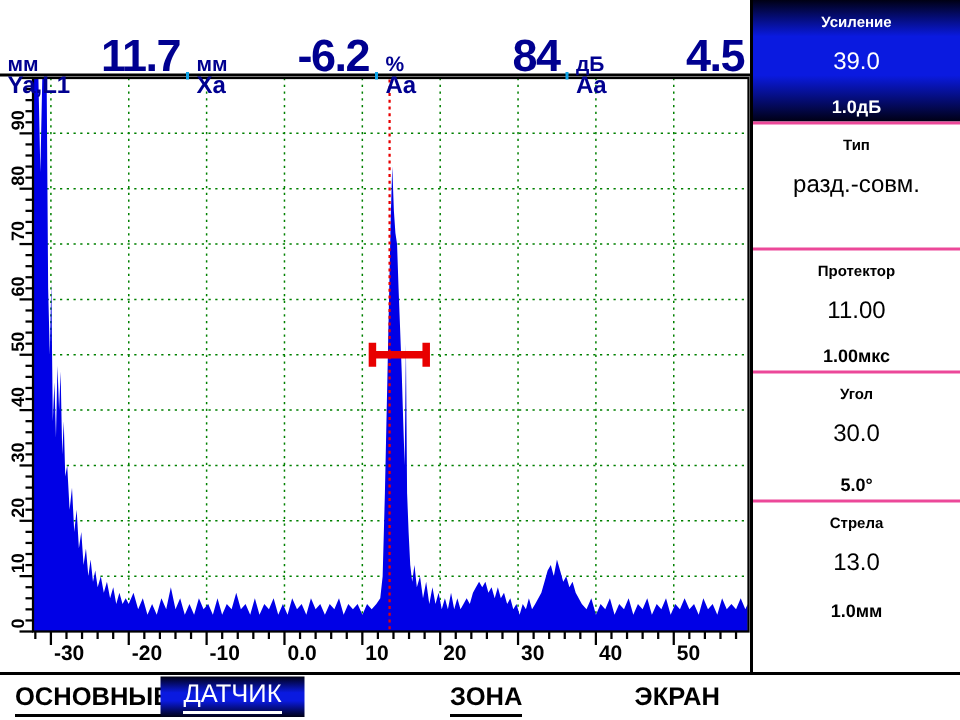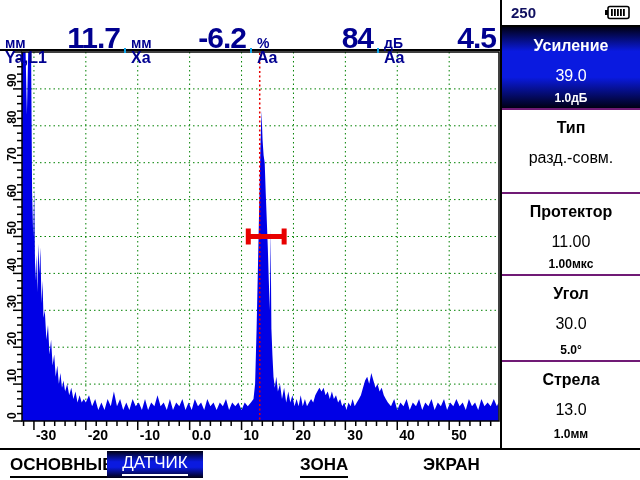--- a/index.html
+++ b/index.html
@@ -22,23 +22,23 @@
   .ro-unit{font-size:14px;font-weight:bold;color:#000090;}
   .ro-value{font-size:30px;font-weight:bold;color:#000090;letter-spacing:-1px;line-height:30px;}
 
   
   .rightpanel{position:absolute;left:500px;top:0;width:140px;height:448px;
     border-left:2px solid #000;box-sizing:border-box;background:#fff;z-index:3;}
   .status{height:25px;border-bottom:2px solid #000;display:flex;align-items:center;
     justify-content:space-between;padding:0 9px;}
   .range{font-size:15px;font-weight:bold;color:#101060;}
   .param{position:relative;text-align:center;box-sizing:border-box;color:#000;}
-  .param+.param{border-top:2px solid #701a75;}
+  .param+.param{border-top:2px solid #ec4899;}
   .p1{height:81px;} .p2{height:84px;} .p3{height:82px;} .p4{height:86px;} .p5{height:84px;}
-  .p-title{padding-top:9px;font-size:16px;font-weight:bold;text-align:center;}
+  .p-title{padding-top:9px;font-size:10px;font-weight:bold;text-align:center;}
   .p-value{padding-top:12px;font-size:16px;font-weight:normal;}
   .p-step{position:absolute;left:7px;right:7px;bottom:3px;display:flex;
     justify-content:center;font-size:12px;font-weight:bold;}
   .param.selected{background:linear-gradient(180deg,#000014 0%,#0a1ae0 30%,#0a1ae0 62%,#000014 100%);
     color:#fff;}
   .param.selected .p-title{padding-top:10px;}
 
   
   .menubar{position:absolute;left:0;top:448px;width:640px;height:32px;
     border-top:2px solid #000;box-sizing:border-box;background:#fff;z-index:3;}
@@ -225,32 +225,20 @@
     <div class="readout">
       <div class="ro-label">Aa</div>
       <div class="ro-bottom">
         <span class="ro-unit">дБ</span>
         <span class="ro-value">4.5</span>
       </div>
     </div>
   </div>
 
   <div class="rightpanel">
-    <div class="status">
-      <span class="range">250</span>
-      <svg width="27" height="15">
-        <rect x="1" y="5" width="3" height="5" fill="#000"></rect>
-        <rect x="4" y="1.5" width="21" height="12" fill="none" stroke="#000" stroke-width="1.6" rx="2"></rect>
-        <rect x="7" y="4" width="1.8" height="7" fill="#000"></rect>
-        <rect x="10" y="4" width="1.8" height="7" fill="#000"></rect>
-        <rect x="13" y="4" width="1.8" height="7" fill="#000"></rect>
-        <rect x="16" y="4" width="1.8" height="7" fill="#000"></rect>
-        <rect x="19" y="4" width="1.8" height="7" fill="#000"></rect>
-      </svg>
-    </div>
 
     <div class="param p1 selected">
       <div class="p-title">Усиление</div>
       <div class="p-value">39.0</div>
       <div class="p-step">
         <span>1.0</span>
         <span>дБ</span>
       </div>
     </div>
     <div class="param p2">

